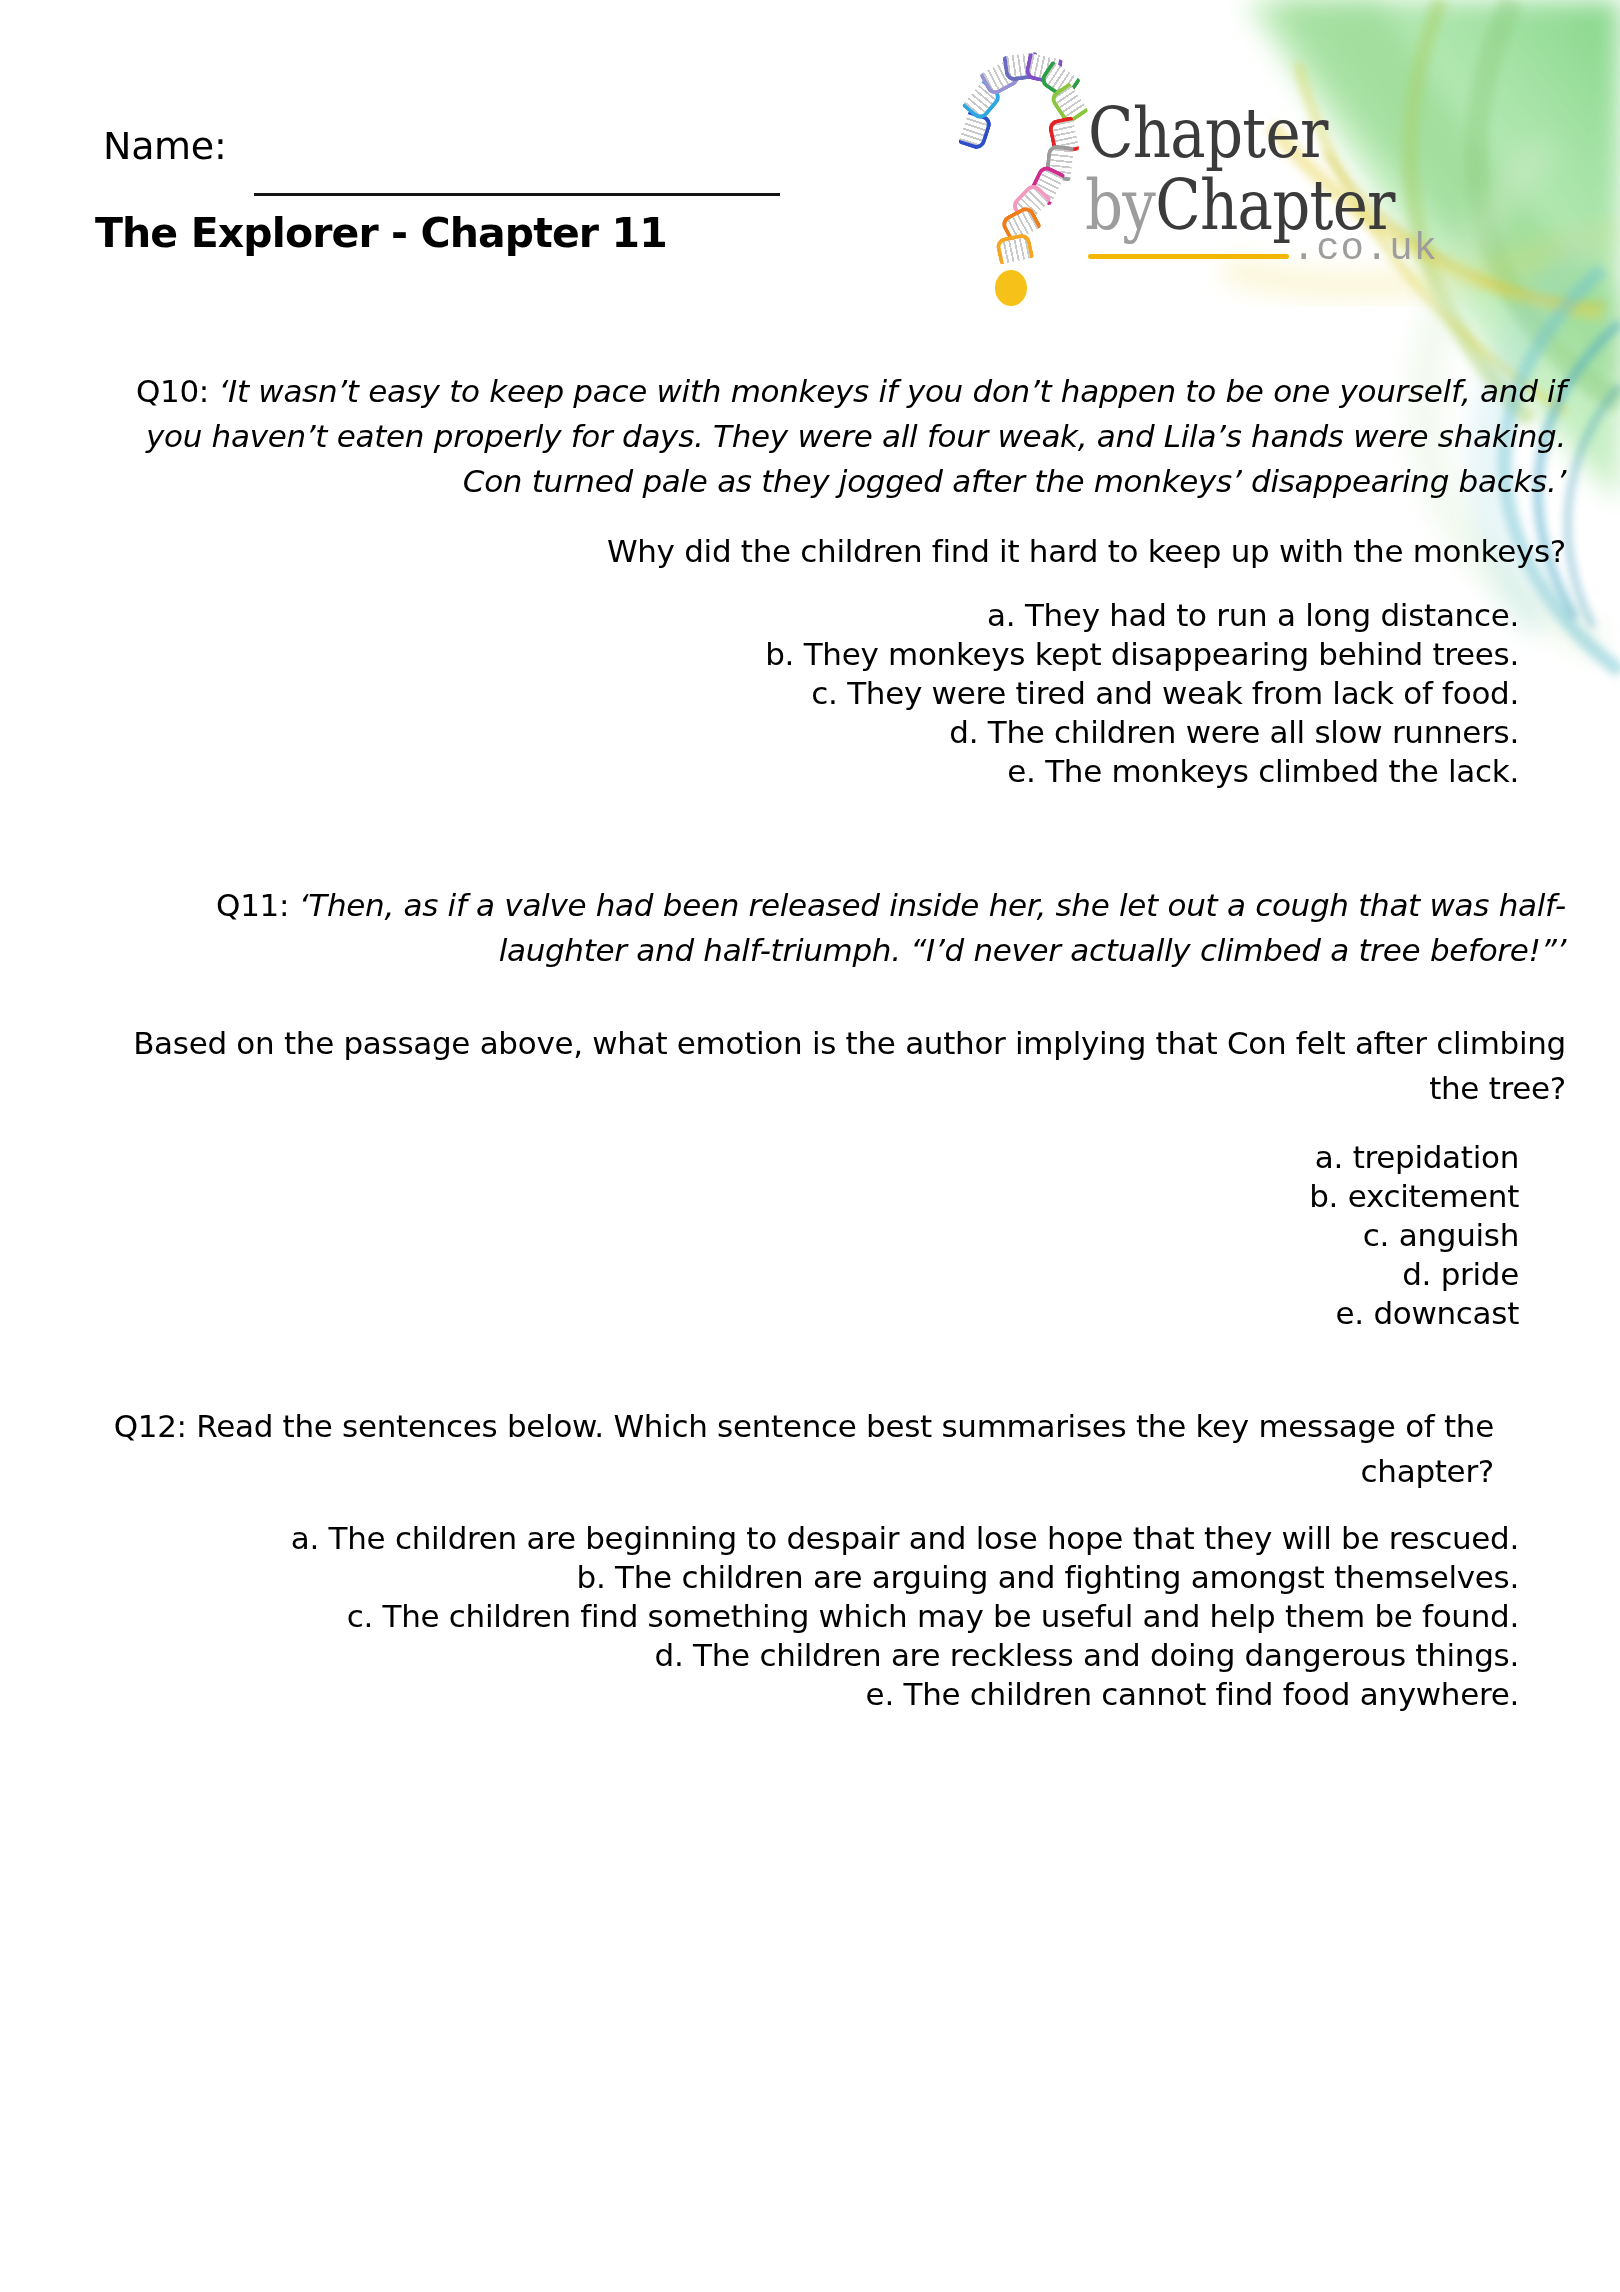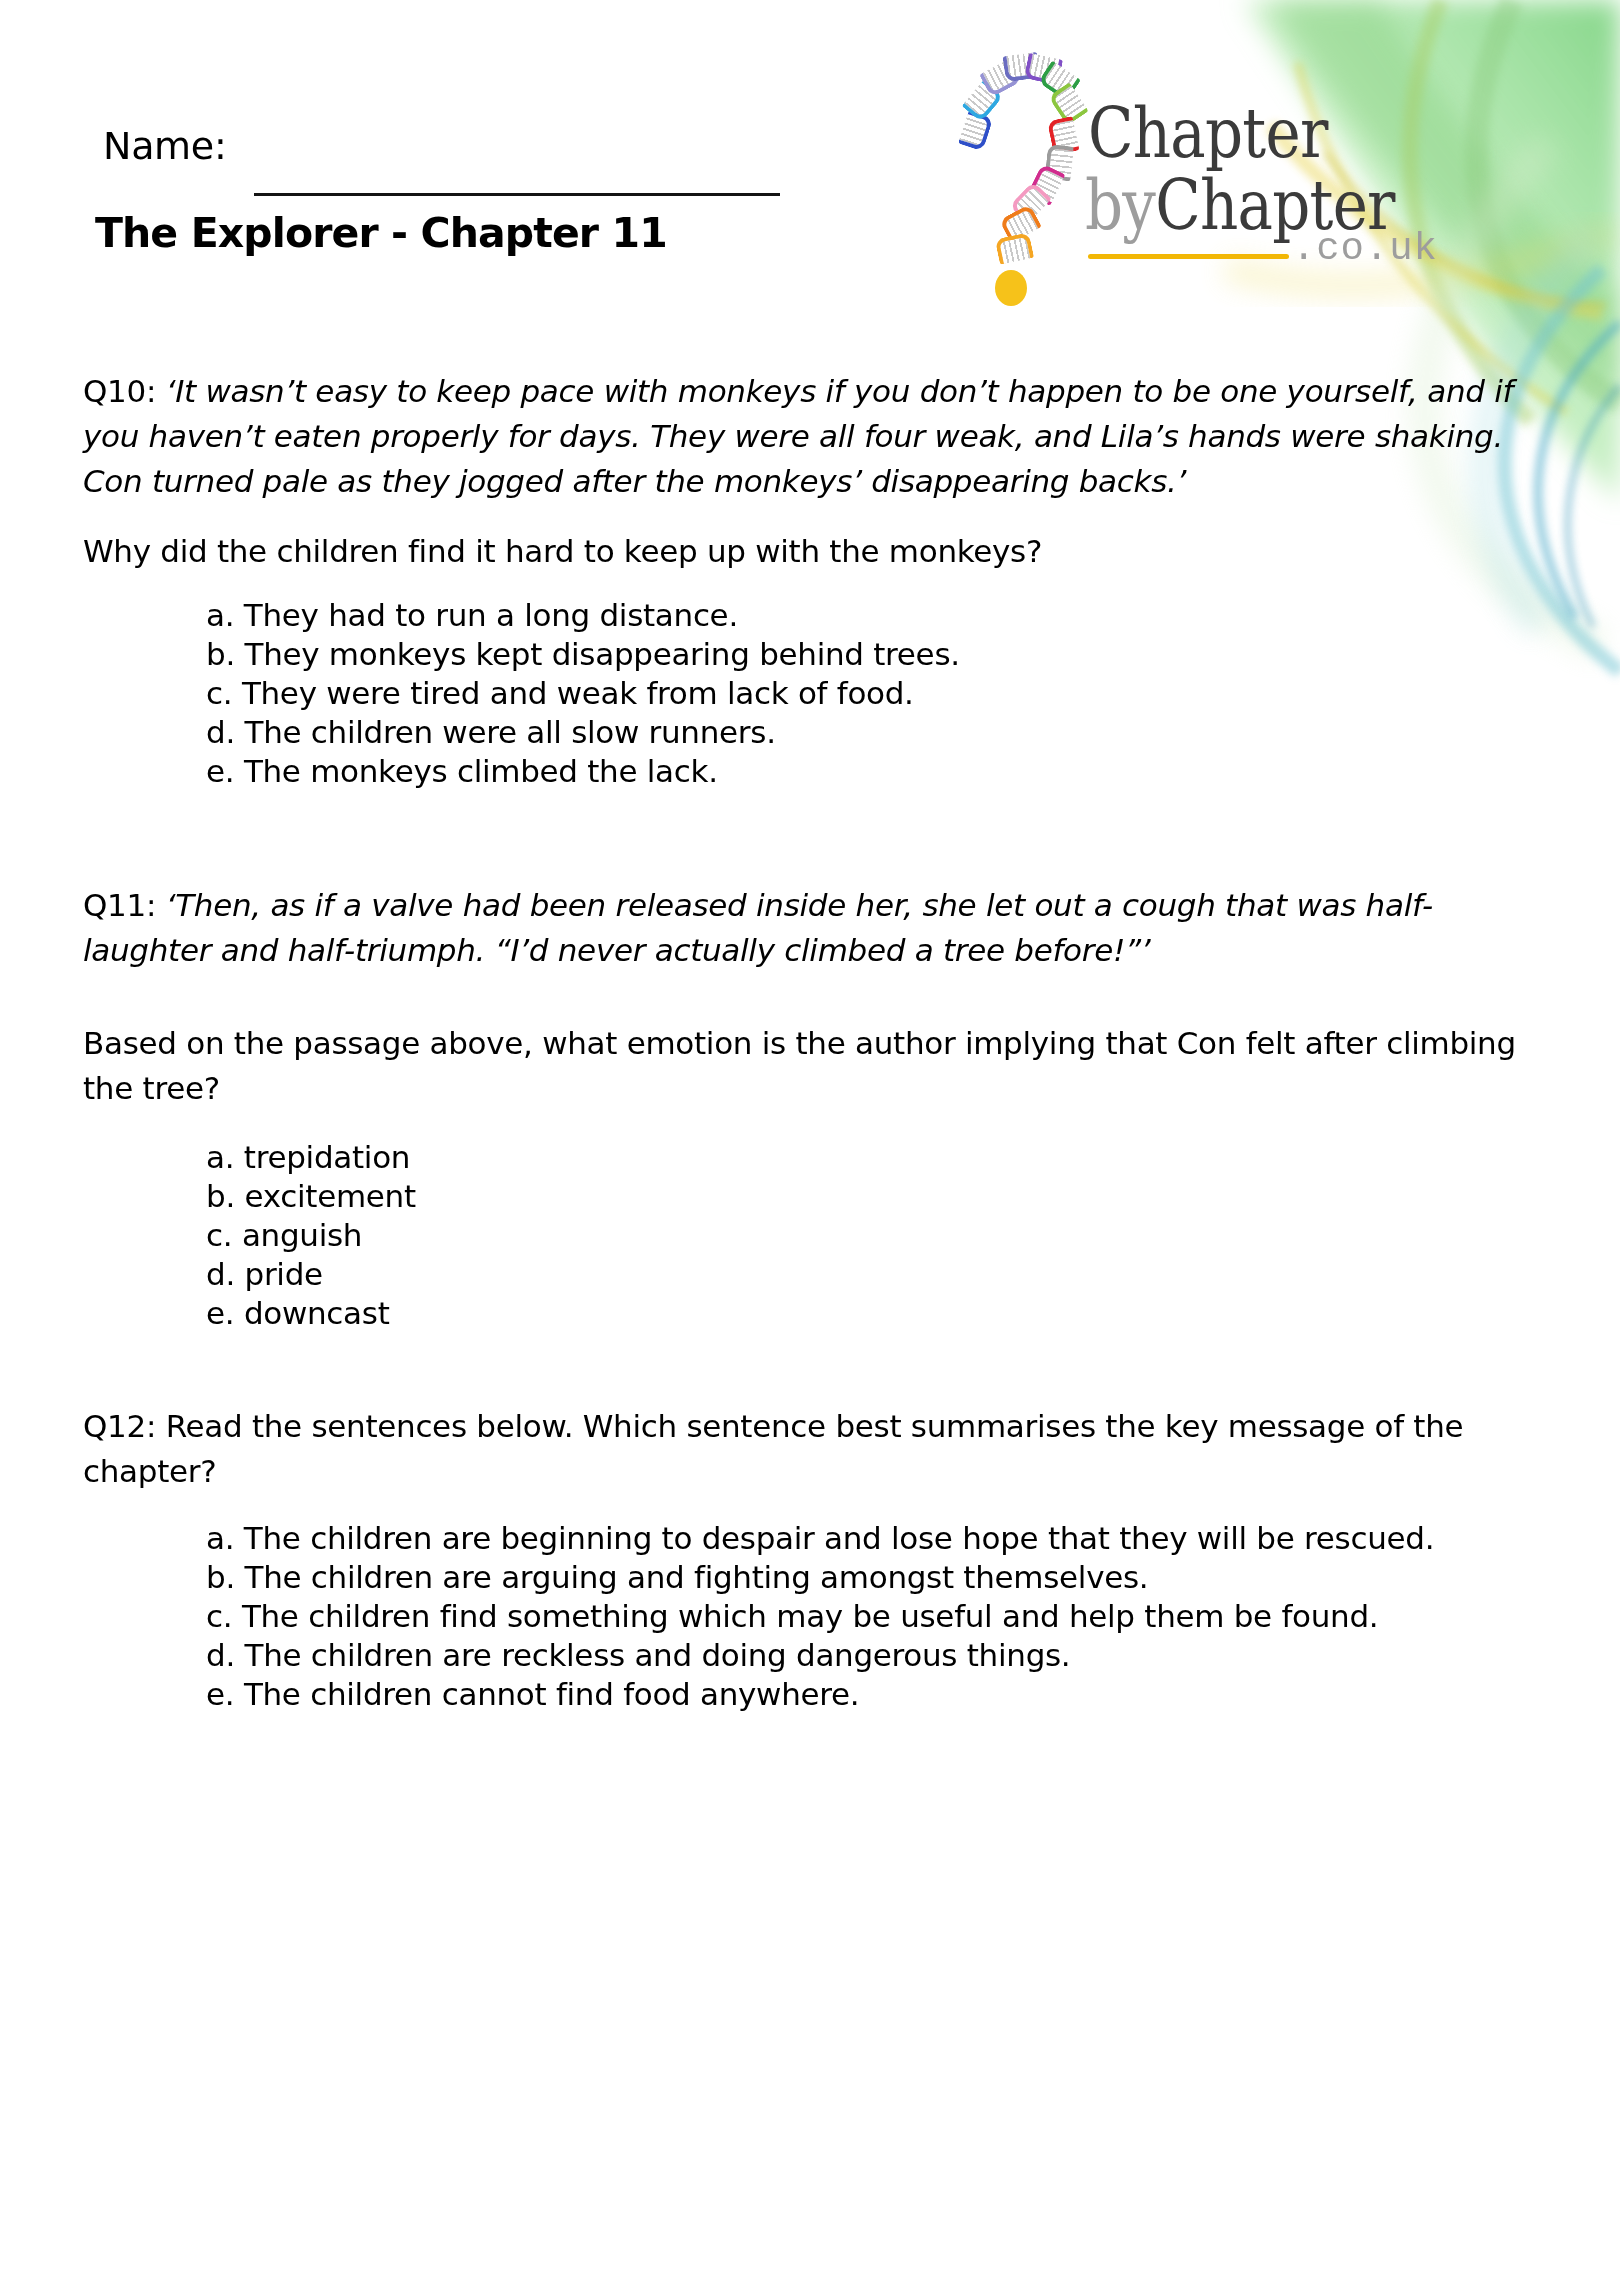--- a/index.html
+++ b/index.html
@@ -45,21 +45,21 @@
   .book:nth-child(8){left:90px;top:73px;transform:rotate(78deg);}
   .book:nth-child(9){left:86px;top:100px;transform:rotate(96deg);}
   .book:nth-child(10){left:73px;top:122px;transform:rotate(116deg);}
   .book:nth-child(11){left:57px;top:140px;transform:rotate(134deg);}
   .book:nth-child(12){left:47px;top:161px;transform:rotate(152deg);}
   .book:nth-child(13){left:41px;top:186px;transform:rotate(168deg);}
   .logo-dot{position:absolute;left:39px;top:220px;width:32px;height:36px;border-radius:50%;
     background:var(--dot,#f6c21a);}
 
   
-  .content{position:absolute;left:83px;top:0;width:1469px;height:2293px;z-index:1;}
+  .content{position:absolute;left:97px;top:0;width:1469px;height:2293px;z-index:1;text-align:right;}
   .question{position:absolute;left:0;width:1469px;}
   #q10{top:369px;} #q11{top:883px;} #q12{top:1404px;}
   .lead,.qtext{margin:0;font-size:31px;line-height:45px;letter-spacing:-0.3px;}
   #q12 .lead{width:1397px;}
   .quote{font-style:italic;}
   .qtext{margin-top:25px;}
   #q11 .qtext{margin-top:48px;}
   .qtext:empty{display:none;}
   .options{list-style:none;padding:0;width:1299px;margin:21.5px 0 0 123px;}
   #q11 .options{margin-top:27px;}

